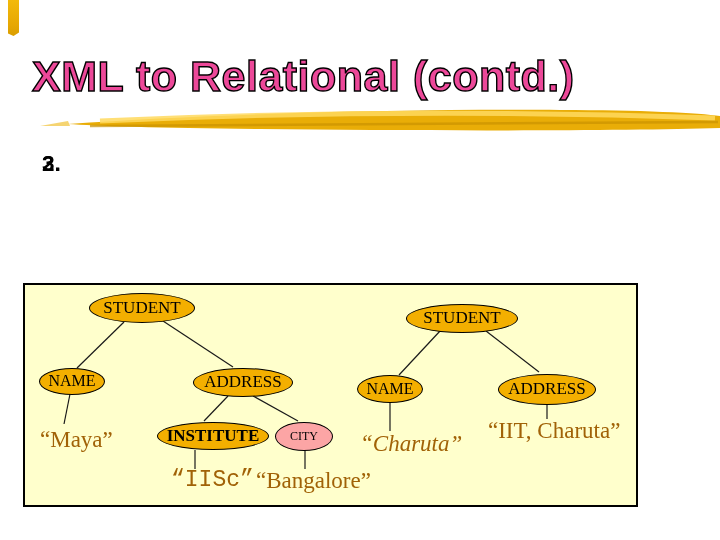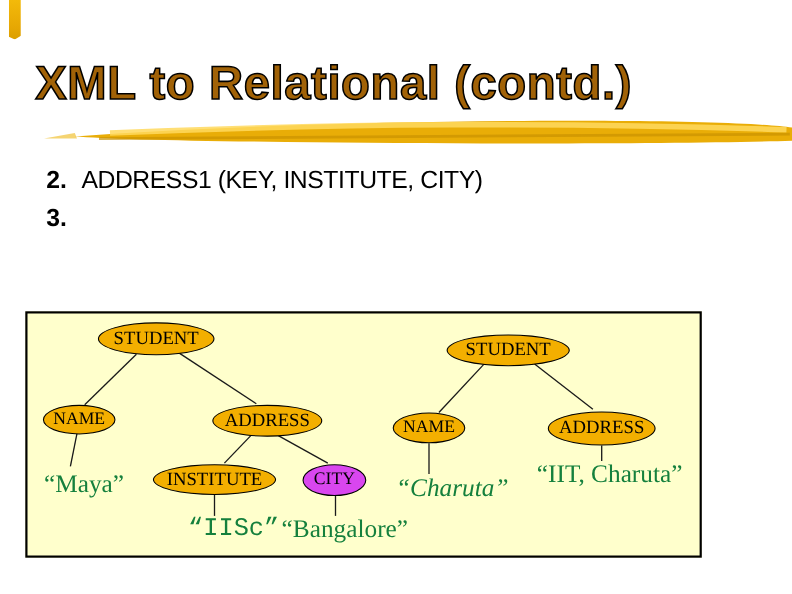--- a/index.html
+++ b/index.html
@@ -9,21 +9,21 @@
   }
   
   .corner-bar{
     position:absolute;left:8px;top:0;width:11px;height:36px;
     background:linear-gradient(180deg,#F3BA0A 0%,#E6A703 70%,#DA9E00 100%);
     clip-path:polygon(0 0,100% 0,100% 90%,50% 100%,0 93%);
   }
   
   .title{
     position:absolute;left:32px;top:54px;
-    font-size:43px;line-height:1.05;font-weight:bold;color:#a16207;
+    font-size:43px;line-height:1.05;font-weight:bold;color:#ec4899;
     letter-spacing:0.5px;-webkit-text-stroke:1.4px #000;white-space:nowrap;
   }
   .swoosh{position:absolute;left:0;top:100px;}
   
   .body-list{
     position:absolute;left:42px;top:147px;
     font-size:22.5px;line-height:34px;color:#000;letter-spacing:-0.4px;
   }
   .body-row{position:relative;padding-left:32px;white-space:nowrap;}
   .body-row .num{position:absolute;left:0;font-weight:bold;letter-spacing:0;}
@@ -33,42 +33,41 @@
   }
   #edges-svg{position:absolute;left:0;top:0;pointer-events:none;}
   .tree-node{
     position:absolute;border:1.5px solid #000;border-radius:50%;
     display:flex;align-items:center;justify-content:center;
     font-family:"Liberation Serif",serif;color:#000;white-space:nowrap;
     box-sizing:border-box;
   }
   .leaf-text{
     position:absolute;font-family:"Liberation Serif",serif;
-    font-size:23px;color:#15803d;white-space:nowrap;line-height:1.0;
+    font-size:23px;color:#a16207;white-space:nowrap;line-height:1.0;
   }
 </style>
 </head>
 <body>
 
 <div class="slide">
 
   <div class="corner-bar"></div>
 
   <div class="title">XML to Relational (contd.)</div>
 
   <svg class="swoosh" width="720" height="36" viewBox="0 0 720 36">
     <path d="M40,26 L68,21 L70,26 Z" fill="#F3C94F" opacity="0.8"></path>
     <path d="M68,24 C220,13 420,9 560,10 C640,10 700,13 720,16 L720,28 C620,31 420,31 260,29 C160,28 95,26 68,24 Z" fill="#E9AD07"></path>
     <path d="M100,21 C300,12 520,11 715,18" stroke="#FFD95E" stroke-width="5" fill="none" opacity="0.85"></path>
     <path d="M90,26 C350,24 560,22 718,22" stroke="#C99200" stroke-width="2.5" fill="none" opacity="0.7"></path>
   </svg>
 
   <div class="body-list" id="body-list">
       <div class="body-row"><span class="num">2.</span></div>
-      <div class="body-row"><span class="num"></span><span>ADDRESS1 (KEY, INSTITUTE, CITY)</span></div>
       <div class="body-row"><span class="num">3.</span></div>
     </div>
 
   <div class="diagram-frame" id="diagram-frame" style="left: 23px; top: 283px; width: 615px; height: 224px; background: rgb(255, 255, 204); border-color: rgb(0, 0, 0);"></div>
 
   <svg id="edges-svg" width="720" height="540" viewBox="0 0 720 540">
       <line x1="124" y1="322" x2="77" y2="368" stroke="#1a1a1a" stroke-width="1.2"></line>
       <line x1="163" y1="321" x2="233" y2="367" stroke="#1a1a1a" stroke-width="1.2"></line>
       <line x1="70" y1="394" x2="64" y2="424" stroke="#1a1a1a" stroke-width="1.2"></line>
       <line x1="228" y1="396" x2="204" y2="421" stroke="#1a1a1a" stroke-width="1.2"></line>
@@ -78,22 +77,22 @@
       <line x1="440" y1="331" x2="399" y2="375" stroke="#1a1a1a" stroke-width="1.2"></line>
       <line x1="486" y1="331" x2="539" y2="372" stroke="#1a1a1a" stroke-width="1.2"></line>
       <line x1="390" y1="403" x2="390" y2="431" stroke="#1a1a1a" stroke-width="1.2"></line>
       <line x1="547" y1="405" x2="547" y2="419" stroke="#1a1a1a" stroke-width="1.2"></line>
     </svg>
 
   <div id="diagram-layer">
       <div class="tree-node" style="left: 89px; top: 293px; width: 106px; height: 30px; font-size: 17px; background: rgb(243, 175, 0); border-color: rgb(0, 0, 0);">STUDENT</div>
       <div class="tree-node" style="left: 39px; top: 367.5px; width: 66px; height: 27px; font-size: 16px; background: rgb(243, 175, 0); border-color: rgb(0, 0, 0);">NAME</div>
       <div class="tree-node" style="left: 193px; top: 367.5px; width: 100px; height: 29px; font-size: 17px; background: rgb(243, 175, 0); border-color: rgb(0, 0, 0);">ADDRESS</div>
-      <div class="tree-node" style="left: 139px; top: 422px; width: 112px; height: 28px; font-size: 17px; background: rgb(243, 175, 0); border-color: rgb(0, 0, 0);">INSTITUTE</div>
-      <div class="tree-node" style="left: 275px; top: 421.5px; width: 58px; height: 29px; font-size: 16px; background: #d946ef; border-color: rgb(0, 0, 0);">CITY</div>
+      <div class="tree-node" style="left: 157px; top: 422px; width: 112px; height: 28px; font-size: 17px; background: rgb(243, 175, 0); border-color: rgb(0, 0, 0); font-weight: bold;">INSTITUTE</div>
+      <div class="tree-node" style="left: 275px; top: 421.5px; width: 58px; height: 29px; font-size: 12px; background: #fca5a5; border-color: rgb(0, 0, 0);">CITY</div>
       <div class="tree-node" style="left: 406px; top: 303.5px; width: 112px; height: 29px; font-size: 17px; background: rgb(243, 175, 0); border-color: rgb(0, 0, 0);">STUDENT</div>
       <div class="tree-node" style="left: 357px; top: 375px; width: 66px; height: 28px; font-size: 16px; background: rgb(243, 175, 0); border-color: rgb(0, 0, 0);">NAME</div>
       <div class="tree-node" style="left: 498px; top: 373.5px; width: 98px; height: 31px; font-size: 17px; background: rgb(243, 175, 0); border-color: rgb(0, 0, 0);">ADDRESS</div>
       <div class="leaf-text" style="left: 40px; top: 428px;">“Maya”</div>
       <div class="leaf-text" style="left: 171px; top: 469px; font-family: Liberation Mono, monospace;">“IISc”</div>
       <div class="leaf-text" style="left: 256px; top: 469px;">“Bangalore”</div>
       <div class="leaf-text" style="left: 360px; top: 432px; font-style: italic;">“Charuta”</div>
       <div class="leaf-text" style="left: 488px; top: 419px;">“IIT, Charuta”</div>
     </div>
 

